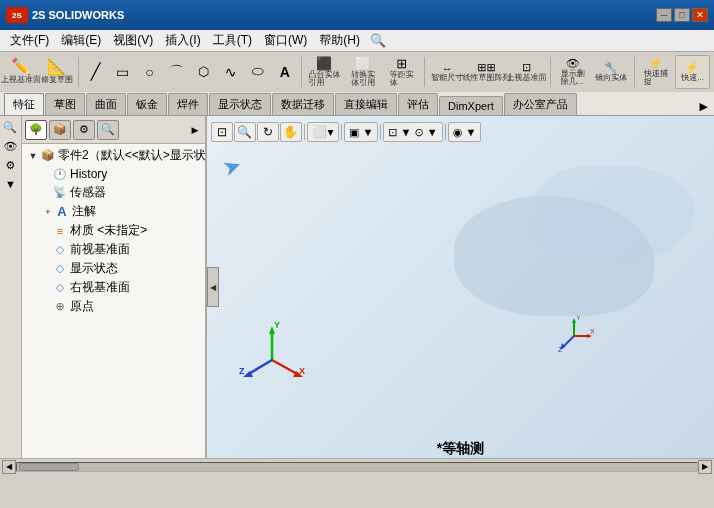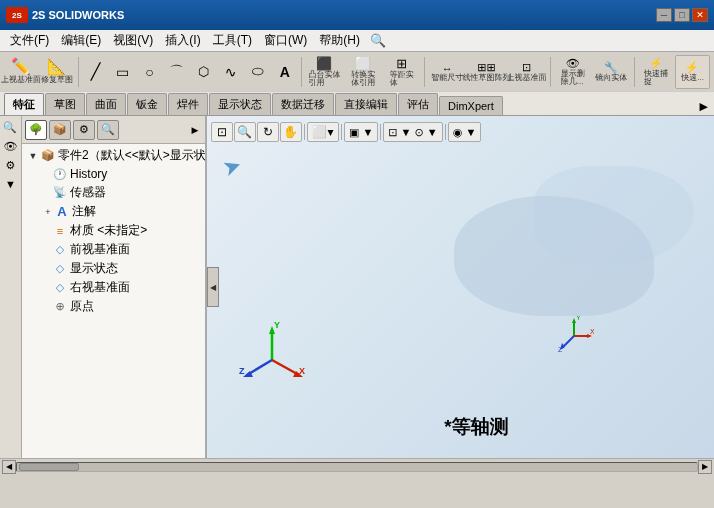--- a/index.html
+++ b/index.html
@@ -144,21 +144,21 @@
       background: #c8c4bc;
       border: 1px solid #999;
       border-bottom: none;
       cursor: pointer;
       color: #000;
       border-radius: 2px 2px 0 0;
     }
     .feat-tab.active {
       background: #f0eeec;
       border-color: #888;
-      font-weight: bold;
+      font-weight: normal;
     }
 
     
     #main-area {
       display: flex;
       height: calc(508px - 22px - 22px - 40px - 36px - 24px - 22px);
     }
 
     
     #sidebar-toolbar {
@@ -349,27 +349,26 @@
     
     .axis-3d {
       position: absolute;
       top: 200px;
       right: 120px;
     }
 
     
     .vp-bottom-label {
       position: absolute;
-      bottom: 18px;
+      bottom: 0;
       left: 50%;
       transform: translateX(-50%);
-      font-size: 19px;
+      font-size: 14px;
       color: #000;
       font-weight: bold;
-      margin-left: 16px;
     }
 
     
     .panel-collapse-btn {
       position: absolute;
       top: 50%;
       transform: translateY(-50%);
       background: #d0ccc4;
       border: 1px solid #888;
       width: 12px;
@@ -522,20 +521,21 @@
   <div class="feat-tab active">特征</div>
   <div class="feat-tab">草图</div>
   <div class="feat-tab">曲面</div>
   <div class="feat-tab">钣金</div>
   <div class="feat-tab">焊件</div>
   <div class="feat-tab">显示状态</div>
   <div class="feat-tab">数据迁移</div>
   <div class="feat-tab">直接编辑</div>
   <div class="feat-tab">评估</div>
   <div class="feat-tab">DimXpert</div>
+  <div class="feat-tab">办公室产品</div>
   <div style="margin-left:auto;font-size:11px;padding:2px;">▶</div>
 </div>
 
 <div id="main-area" style="display:flex; height:342px;">
 
   <div id="sidebar-toolbar">
     <div class="st-btn">🔍</div>
     <div class="st-btn">👁</div>
     <div class="st-btn">⚙</div>
     <div class="st-btn">▼</div>

